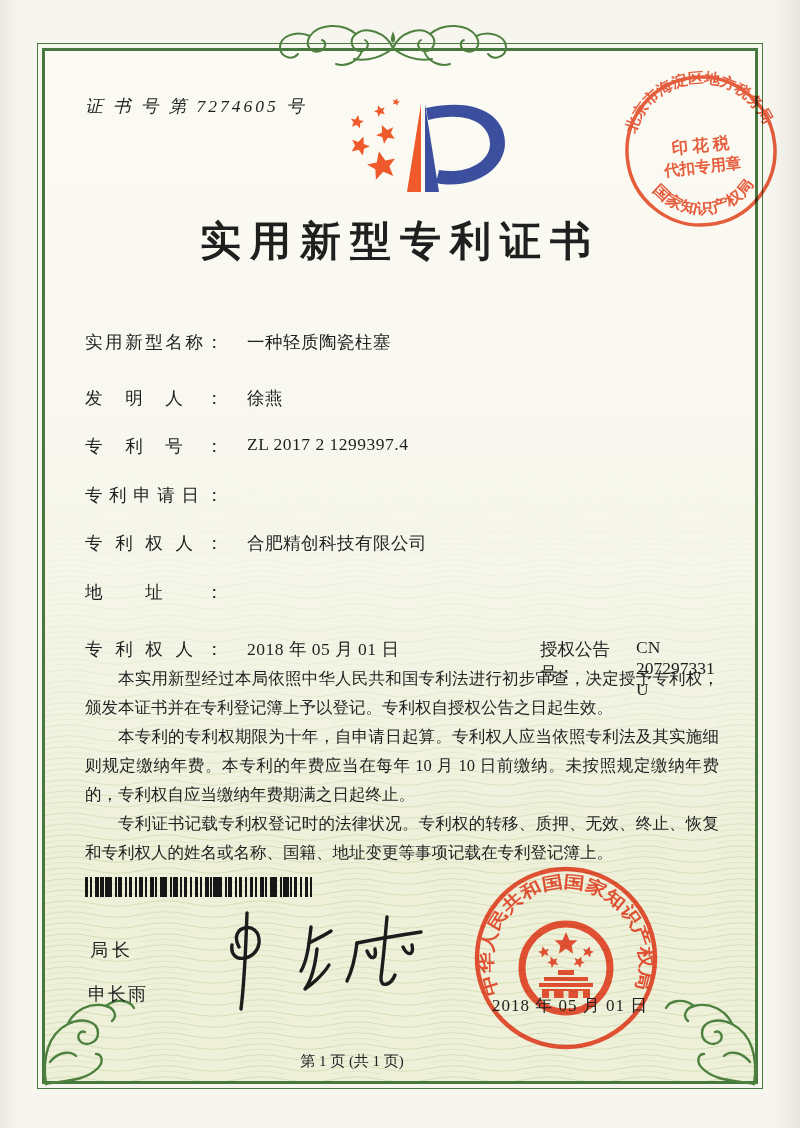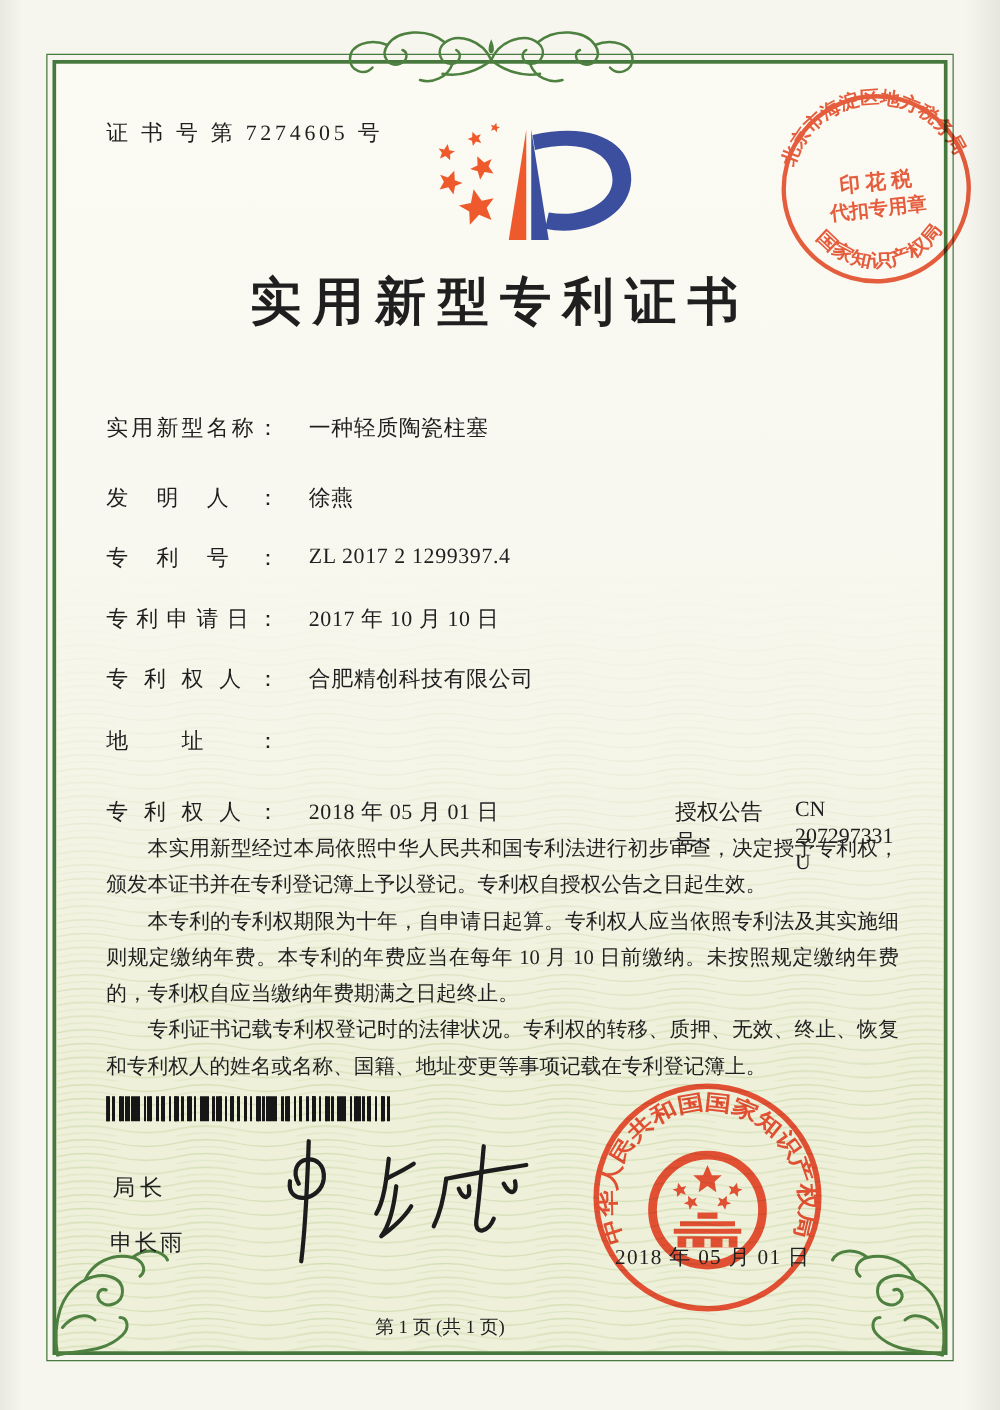--- a/index.html
+++ b/index.html
@@ -27,21 +27,21 @@
   .fade{
     position:absolute;inset:0;
     background:linear-gradient(180deg,#fbfaf3 0%,#f9f8f0 36%,rgba(248,247,239,.55) 58%,rgba(248,247,239,0) 78%);
   }
   
   .ornament-top{position:absolute;left:268px;top:18px;width:250px;height:52px;}
   .corner{position:absolute;width:100px;height:98px;}
   .corner.left{left:40px;top:992px;}
   .corner.right{right:40px;top:992px;transform:scaleX(-1);}
   
-  .cert-no{position:absolute;left:85px;top:94px;font-size:17.5px;letter-spacing:3px;}
+  .cert-no{position:absolute;left:85px;top:94px;font-size:17.5px;letter-spacing:3px;font-style:italic;}
   .logo{position:absolute;left:330px;top:96px;width:178px;height:102px;}
   .tax-stamp{position:absolute;left:618px;top:68px;width:166px;height:166px;
     mix-blend-mode:multiply;opacity:.92;transform:rotate(-6deg);}
   .title{
     position:absolute;left:0;top:214px;width:800px;text-align:center;
     font-size:41px;font-weight:bold;letter-spacing:9px;
   }
   
   .row{position:absolute;left:85px;font-size:17.5px;display:flex;align-items:flex-start;}
   .row .lbl{
@@ -174,21 +174,20 @@
 <div class="row" style="top:386px">
   <span class="lbl">发明人：</span>
   <span class="val">徐燕</span>
 </div>
 <div class="row" style="top:434px">
   <span class="lbl">专利号：</span>
   <span class="val">ZL 2017 2 1299397.4</span>
 </div>
 <div class="row" style="top:483px">
   <span class="lbl">专利申请日：</span>
-  <span class="val">2017 年 10 月 10 日</span>
 </div>
 <div class="row" style="top:531px">
   <span class="lbl">专利权人：</span>
   <span class="val">合肥精创科技有限公司</span>
 </div>
 <div class="row" style="top:580px">
   <span class="lbl">地址：</span>
 </div>
 <div class="row" style="top:637px;width:634px">
   <span class="lbl">专利权人：</span>

